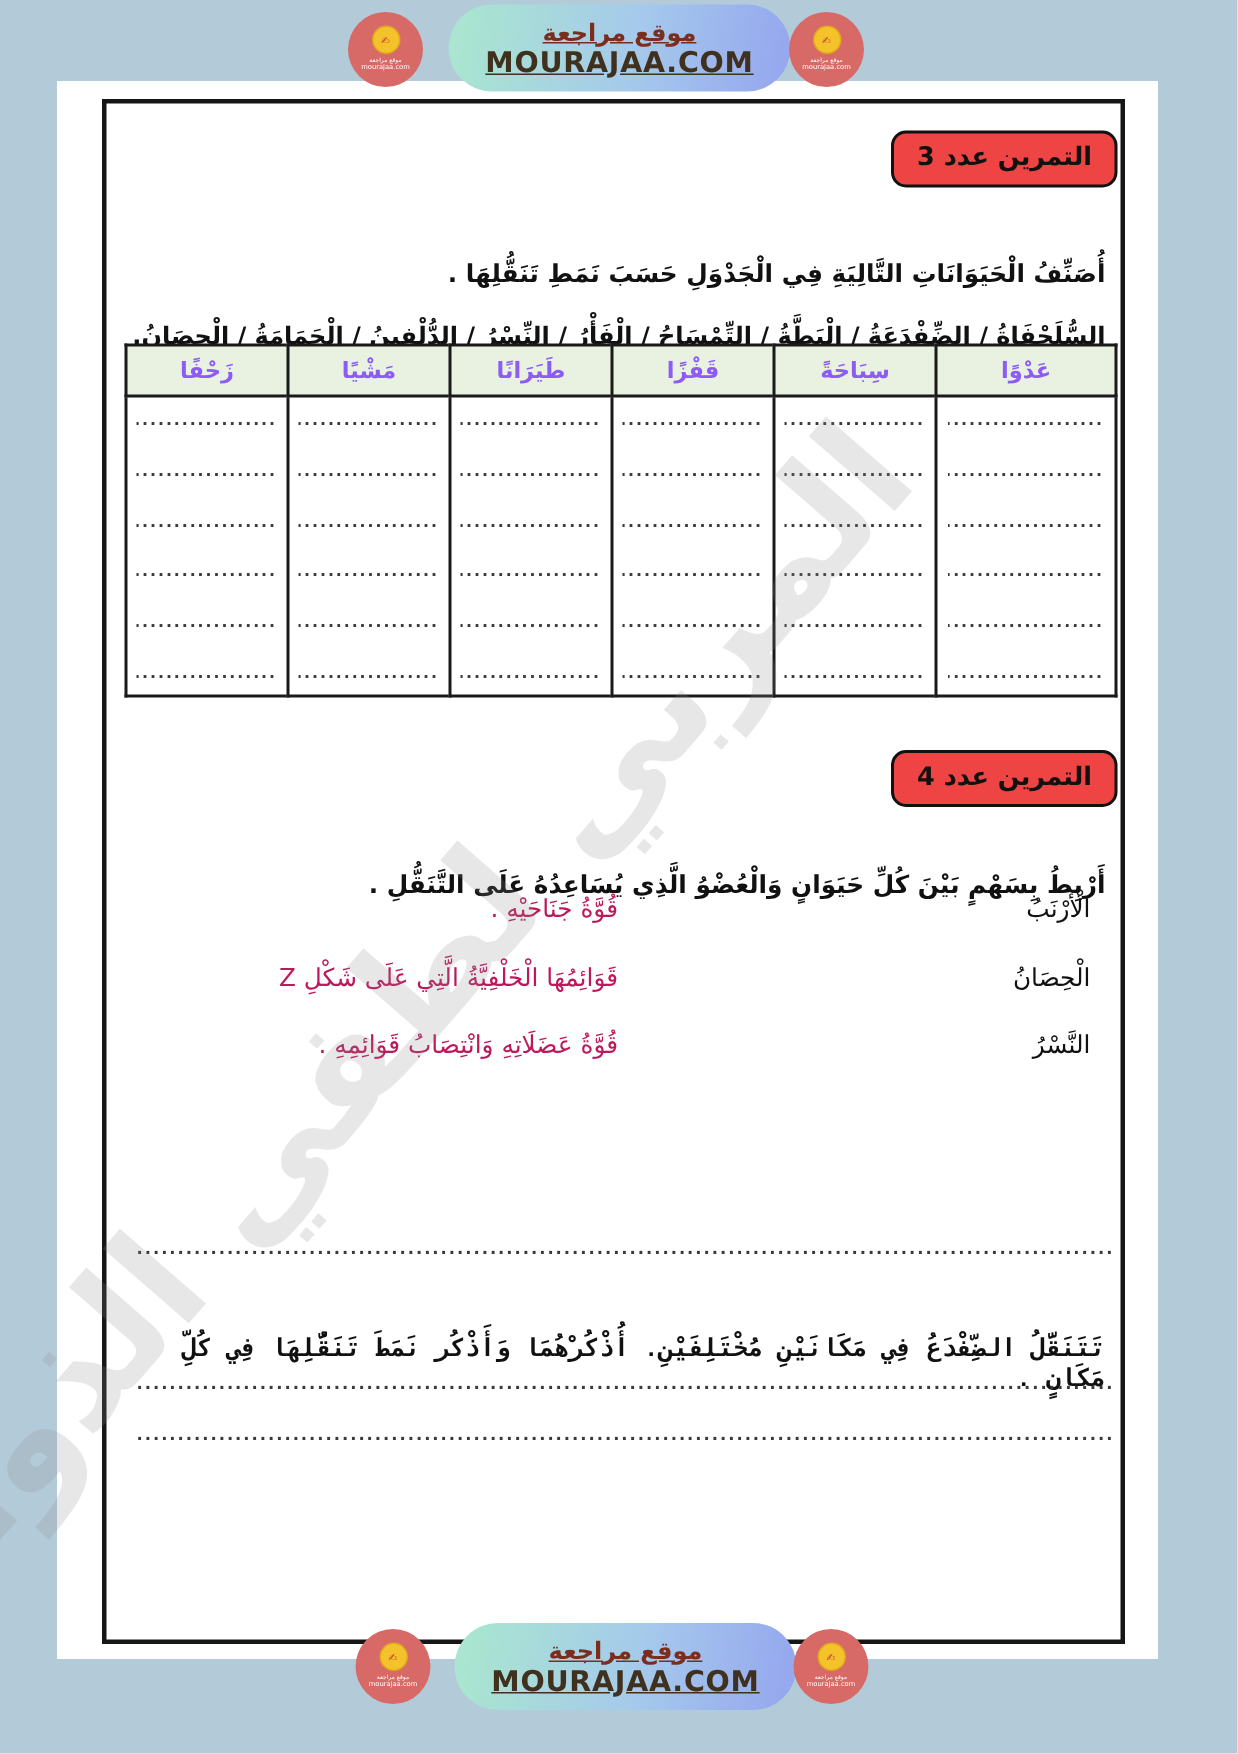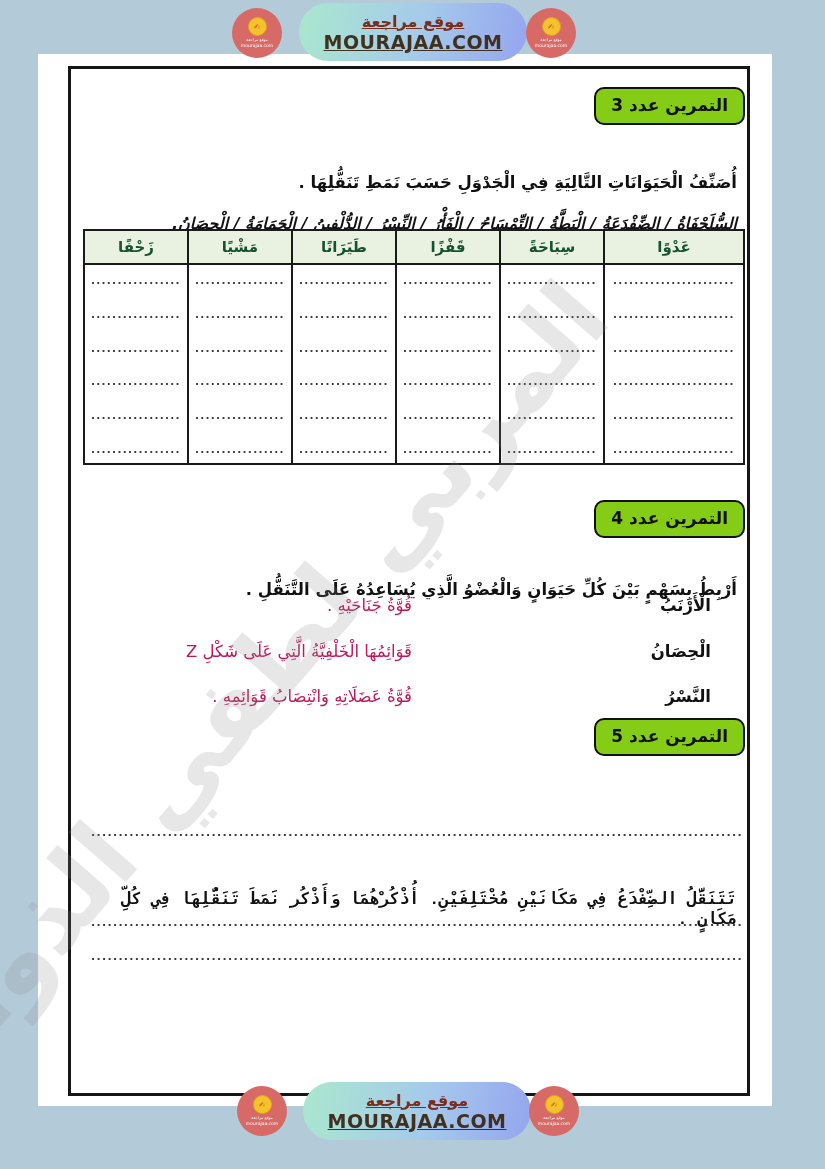--- a/index.html
+++ b/index.html
@@ -40,42 +40,42 @@
     width:19px; height:19px; border-radius:50%; background:#f4c32b;
     border:1px solid #e0a81c; margin-bottom:2px;
     display:flex; align-items:center; justify-content:center;
     color:#c23b33; font-size:7px; font-weight:bold;
   }
   .logo .tiny-ar { font-size:4px; color:#ffffff; direction:rtl; line-height:1.2; }
   .logo .tiny-en { font-size:4.5px; color:#ffffff; line-height:1.2; }
   
   .ar { direction:rtl; font-weight:bold; color:#111;margin-top:32px; }
   .ex-box {
-    position:absolute; background:#84cc16; border:2.5px solid #111;
+    position:absolute; background:#ef4444; border:2.5px solid #111;
     border-radius:10px; padding:6px 15px 8px; font-size:17px;
     font-weight:bold; direction:rtl; color:#111; z-index:3;
   }
   .body-line { position:absolute; right:10px; left:8px; text-align:right; font-size:16.5px; z-index:3; }
   
   .table-wrap { position:absolute; left:12px; top:160px; width:662px; z-index:3; }
   table { border-collapse:collapse; table-layout:fixed; width:662px; direction:rtl; }
   th {
     height:34px; background:#e9f1e1; border:2px solid #1a1a1a;
-    font-size:15px; font-weight:bold; text-align:center; color:#14532d;
-  }
-  th.col-wide { width:140px; }
+    font-size:15px; font-weight:bold; text-align:center; color:#8b5cf6;
+  }
+  th.col-wide { width:120px; }
   td { border:2px solid #1a1a1a; height:200px; vertical-align:top; padding:10px 0 8px; }
   .cell-stack { height:100%; display:flex; flex-direction:column; justify-content:space-between; align-items:center; }
   .cell-dots {
     display:block; width:88%; height:11px; overflow:hidden; white-space:nowrap;
     font-size:10.5px; letter-spacing:1.3px; font-weight:bold; color:#3a3a3a; line-height:11px;
   }
   
   .pair-row { position:absolute; left:0; right:0; height:32px; z-index:3; }
-  .pair-animal { position:absolute; right:36px; direction:rtl; font-weight:bold; font-size:16.5px; color:#111; }
+  .pair-animal { position:absolute; right:20px; direction:rtl; font-weight:normal; font-size:16.5px; color:#111; }
   .pair-organ { position:absolute; right:335px; direction:rtl; font-weight:normal; font-size:16.5px; color:#be185d; }
   
   .answer-dots {
     position:absolute; left:20px; right:4px; height:12px; overflow:hidden; white-space:nowrap;
     font-size:11px; letter-spacing:1.3px; font-weight:bold; color:#3a3a3a; line-height:12px; z-index:3;
   }
   
   .watermark {
     position:absolute; left:-30px; top:420px; width:660px; text-align:center;
     font-size:100px; font-weight:bold; color:#8a8a8a; opacity:0.20;
@@ -90,21 +90,21 @@
 <div class="sheet"></div>
 
 <div class="frame">
 
   <div class="watermark">المربي لطفي الذوادي</div>
 
   <div class="ex-box" style="top:18px; right:2px;">
     <span>التمرين عدد 3</span>
   </div>
   <div class="body-line ar" style="top:72px;">أُصَنِّفُ الْحَيَوَانَاتِ التَّالِيَةِ فِي الْجَدْوَلِ حَسَبَ نَمَطِ تَنَقُّلِهَا .</div>
-  <div class="body-line ar" style="top:113px; font-size:16px;font-style:italic;">السُّلَحْفَاةُ / الضِّفْدَعَةُ / الْبَطَّةُ / التِّمْسَاحُ / الْفَأْرُ / النِّسْرُ / الدُّلْفِينُ / الْحَمَامَةُ / الْحِصَانُ.</div>
+  <div class="body-line ar" style="top:113px; font-size:16px;">السُّلَحْفَاةُ / الضِّفْدَعَةُ / الْبَطَّةُ / التِّمْسَاحُ / الْفَأْرُ / النِّسْرُ / الدُّلْفِينُ / الْحَمَامَةُ / الْحِصَانُ.</div>
 
   <div class="table-wrap">
     <table>
       <thead>
           <tr>
             <th class="col-wide">عَدْوًا</th>
             <th>سِبَاحَةً</th>
             <th>قَفْزًا</th>
             <th>طَيَرَانًا</th>
             <th>مَشْيًا</th>
@@ -177,23 +177,20 @@
         </tbody>
     </table>
   </div>
 
   <div class="ex-box" style="top:431px; right:2px;text-align:center;">
     <span>التمرين عدد 4</span>
   </div>
   <div class="body-line ar" style="top:479px;">أَرْبِطُ بِسَهْمٍ بَيْنَ كُلِّ حَيَوَانٍ وَالْعُضْوُ الَّذِي يُسَاعِدُهُ عَلَى التَّنَقُّلِ .</div>
   <div></div>
 
-  <div class="ex-box" style="top:649px; right:2px;">
-    <span>التمرين عدد 5</span>
-  </div>
   <div class="answer-dots" style="top:758px;">............................................................................................................................................................................................................................</div>
   <div class="body-line ar" style="top:788px;font-family:Liberation Mono, monospace;">تَتَنَقَّلُ الضِّفْدَعُ فِي مَكَانَيْنِ مُخْتَلِفَيْنِ. أُذْكُرْهُمَا وَأَذْكُر نَمَطَ تَنَقُّلِهَا فِي كُلِّ مَكَانٍ .</div>
   <div class="answer-dots" style="top:848px;">............................................................................................................................................................................................................................</div>
   <div class="answer-dots" style="top:882px;">............................................................................................................................................................................................................................</div>
 
 <div class="pair-row" style="top: 527px;">
       <span class="pair-animal">الْأَرْنَبُ</span>
       <span class="pair-organ">قُوَّةُ جَنَاحَيْهِ .</span>
     </div>
     <div class="pair-row" style="top: 573px;">

